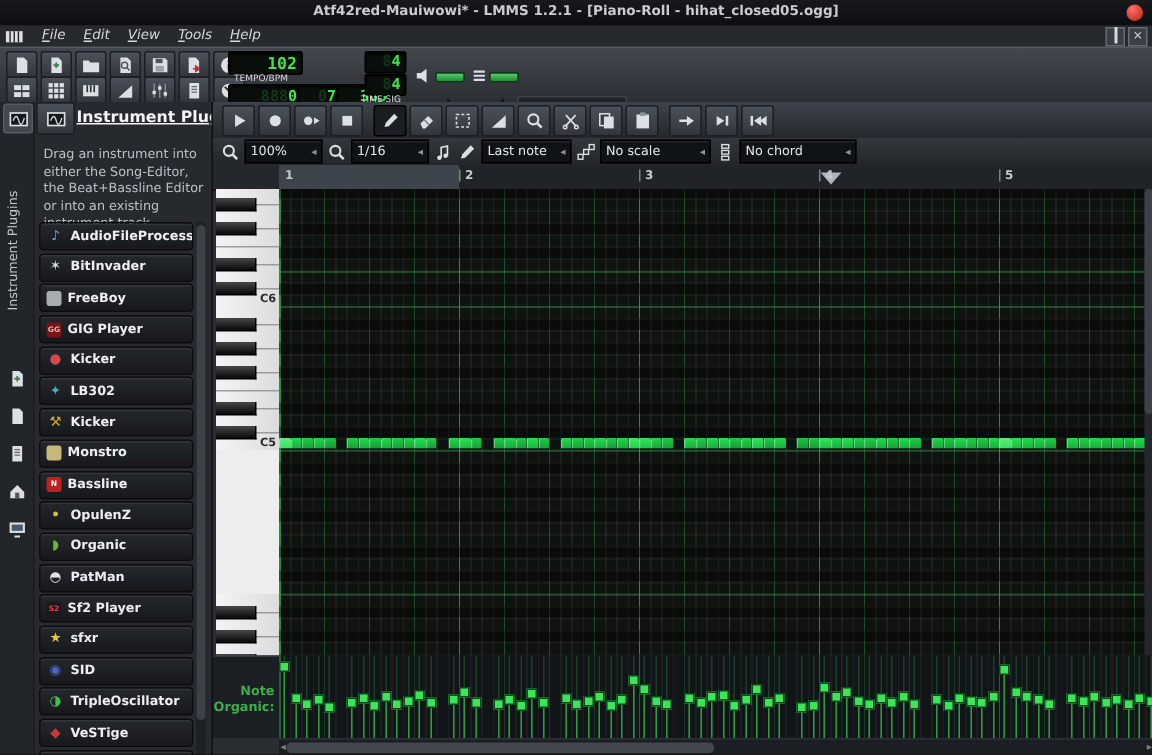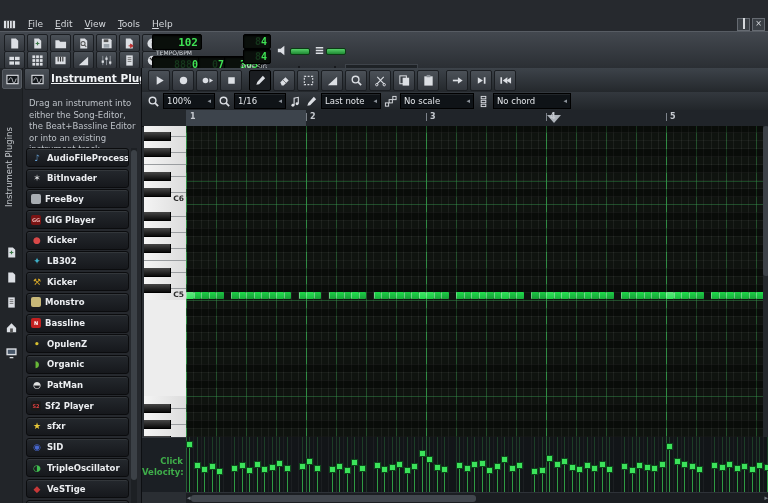--- a/index.html
+++ b/index.html
@@ -7,21 +7,21 @@
        font-family:"DejaVu Sans",sans-serif;-webkit-font-smoothing:antialiased;}
   
   .titlebar{position:absolute;top:0;left:0;right:0;height:17px;
     background:linear-gradient(#17191d,#0b0d10);color:#c9ccd1;font-size:9px;font-weight:bold;
     text-align:center;line-height:17px;}
   .close-dot{position:absolute;right:6px;top:3px;width:11px;height:11px;border-radius:50%;
     background:radial-gradient(circle at 35% 30%,#ff7063,#b71f15);}
   .menubar{position:absolute;top:17px;left:0;right:0;height:14px;background:#26292e;
     display:flex;align-items:center;color:#d6d9dd;font-size:9px;border-bottom:1px solid #1a1c20;}
   .menu-logo{width:16px;height:12px;margin:0 3px;display:flex;align-items:center;}
-  .menu-item{padding:0 6px;line-height:14px;}
+  .menu-item{padding:0 6px;line-height:14px;font-style:italic;}
   .winbtns{margin-left:auto;display:flex;gap:2px;padding-right:3px;}
   .winbtn{width:11px;height:11px;background:#3a3f45;border:1px solid #666b72;color:#d6d9dd;
     font-size:8px;line-height:9px;text-align:center;}
   .winbtn .inner{margin:2px auto 0;width:5px;height:4px;border:1px solid #d6d9dd;}
   
   .toolbar{position:absolute;top:31px;left:0;right:0;height:37px;
     background:linear-gradient(#43484f,#2a2e33);border-top:1px solid #575c63;border-bottom:1px solid #121417;}
   .tb-row{position:absolute;left:4px;display:flex;gap:2px;}
   .tbtn{width:19px;height:16px;background:linear-gradient(#4b5158,#32363c);
     border:1px solid #1b1e22;border-radius:2px;display:flex;align-items:center;justify-content:center;}
@@ -128,20 +128,24 @@
   .hscroll{position:absolute;left:44px;top:424px;right:0;height:11px;background:#1b1e22;
     border-top:1px solid #2e3238;}
   .hscroll .thumb{position:absolute;left:5px;top:2px;width:285px;height:7px;background:#42474e;border-radius:3px;}
   .hs-arrow{position:absolute;top:2px;color:#787e86;font-size:7px;line-height:7px;}
 </style>
 </head>
 <body>
 
 <div id="app">
 
+  <div class="titlebar">
+    <span>Atf42red-Mauiwowi* - LMMS 1.2.1 - [Piano-Roll - hihat_closed05.ogg]</span>
+    <span class="close-dot"></span>
+  </div>
 
   <div class="menubar">
     <span class="menu-logo">
         <svg width="13" height="13" viewBox="0 0 14 14" fill="none" xmlns="http://www.w3.org/2000/svg">
           <rect x="1" y="3" width="12" height="8" fill="#dcdfe4"></rect>
           <path d="M4 3v8M7 3v8M10 3v8" stroke="#222"></path>
         </svg>
       </span>
     <span id="menu-items"><span class="menu-item"><u>F</u>ile</span><span class="menu-item"><u>E</u>dit</span><span class="menu-item"><u>V</u>iew</span><span class="menu-item"><u>T</u>ools</span><span class="menu-item"><u>H</u>elp</span></span>
     <span class="winbtns">
@@ -698,21 +702,21 @@
         <div class="note" style="left: 540px; top: 166px; width: 6.5px; background: linear-gradient(rgb(31, 219, 75), rgb(25, 174, 60));"></div>
         <div class="note" style="left: 547.5px; top: 166px; width: 6.5px; background: linear-gradient(rgb(29, 205, 70), rgb(23, 161, 55));"></div>
         <div class="note" style="left: 555px; top: 166px; width: 6.5px; background: linear-gradient(rgb(31, 214, 73), rgb(24, 170, 58));"></div>
         <div class="note" style="left: 562.5px; top: 166px; width: 6.5px; background: linear-gradient(rgb(29, 205, 70), rgb(23, 161, 55));"></div>
         <div class="note" style="left: 570px; top: 166px; width: 6.5px; background: linear-gradient(rgb(31, 219, 75), rgb(25, 174, 60));"></div>
         <div class="note" style="left: 577.5px; top: 166px; width: 6.5px; background: linear-gradient(rgb(30, 210, 72), rgb(24, 165, 57));"></div>
       </div>
     <div class="vscroll">
         <span class="thumb"></span>
       </div>
-    <div class="vel-label">Click Velocity:</div>
+    <div class="vel-label">Note Organic:</div>
     <div class="velgrid" id="velgrid">
         <div class="vline-faint" style="left: 3px; height: 55px;"></div>
         <div class="vline" style="left: 3px; top: 5.76px; height: 49.24px;"></div>
         <div class="vknob" style="left: 0px; top: 3.76px;"></div>
         <div class="vline-faint" style="left: 10.5px; height: 55px;"></div>
         <div class="vline" style="left: 10.5px; top: 27.38px; height: 27.62px;"></div>
         <div class="vknob" style="left: 7.5px; top: 25.38px;"></div>
         <div class="vline-faint" style="left: 18px; height: 55px;"></div>
         <div class="vline" style="left: 18px; top: 31.14px; height: 23.86px;"></div>
         <div class="vknob" style="left: 15px; top: 29.14px;"></div>

